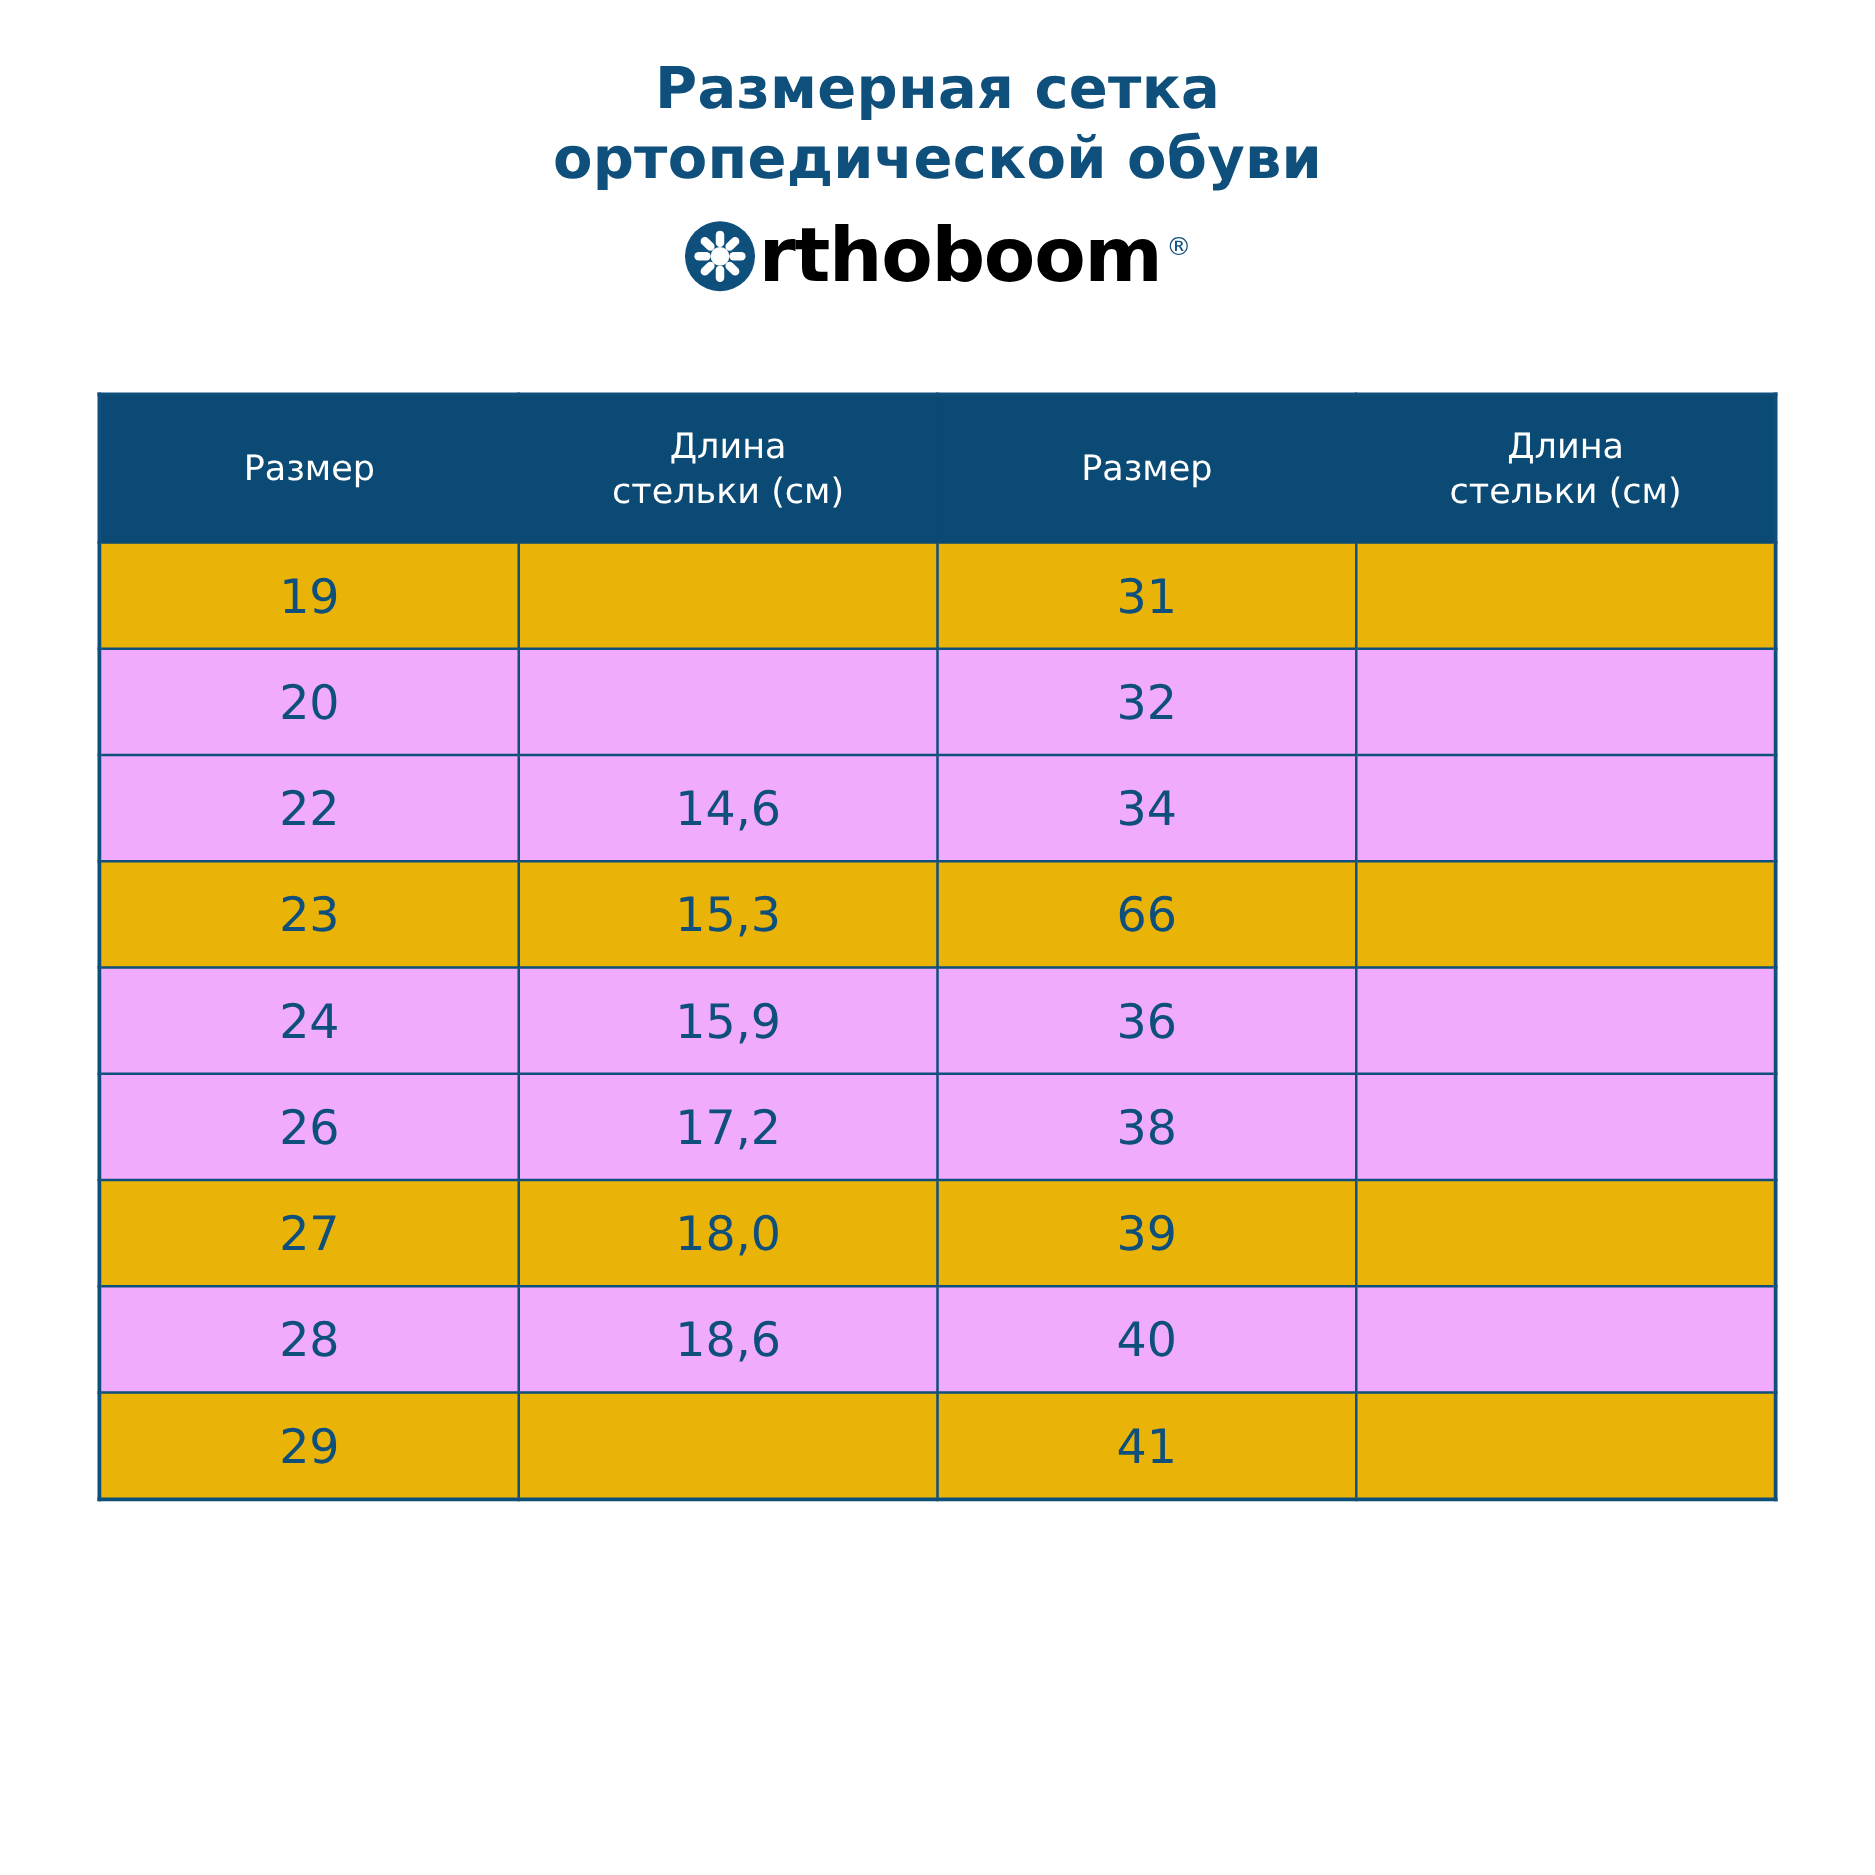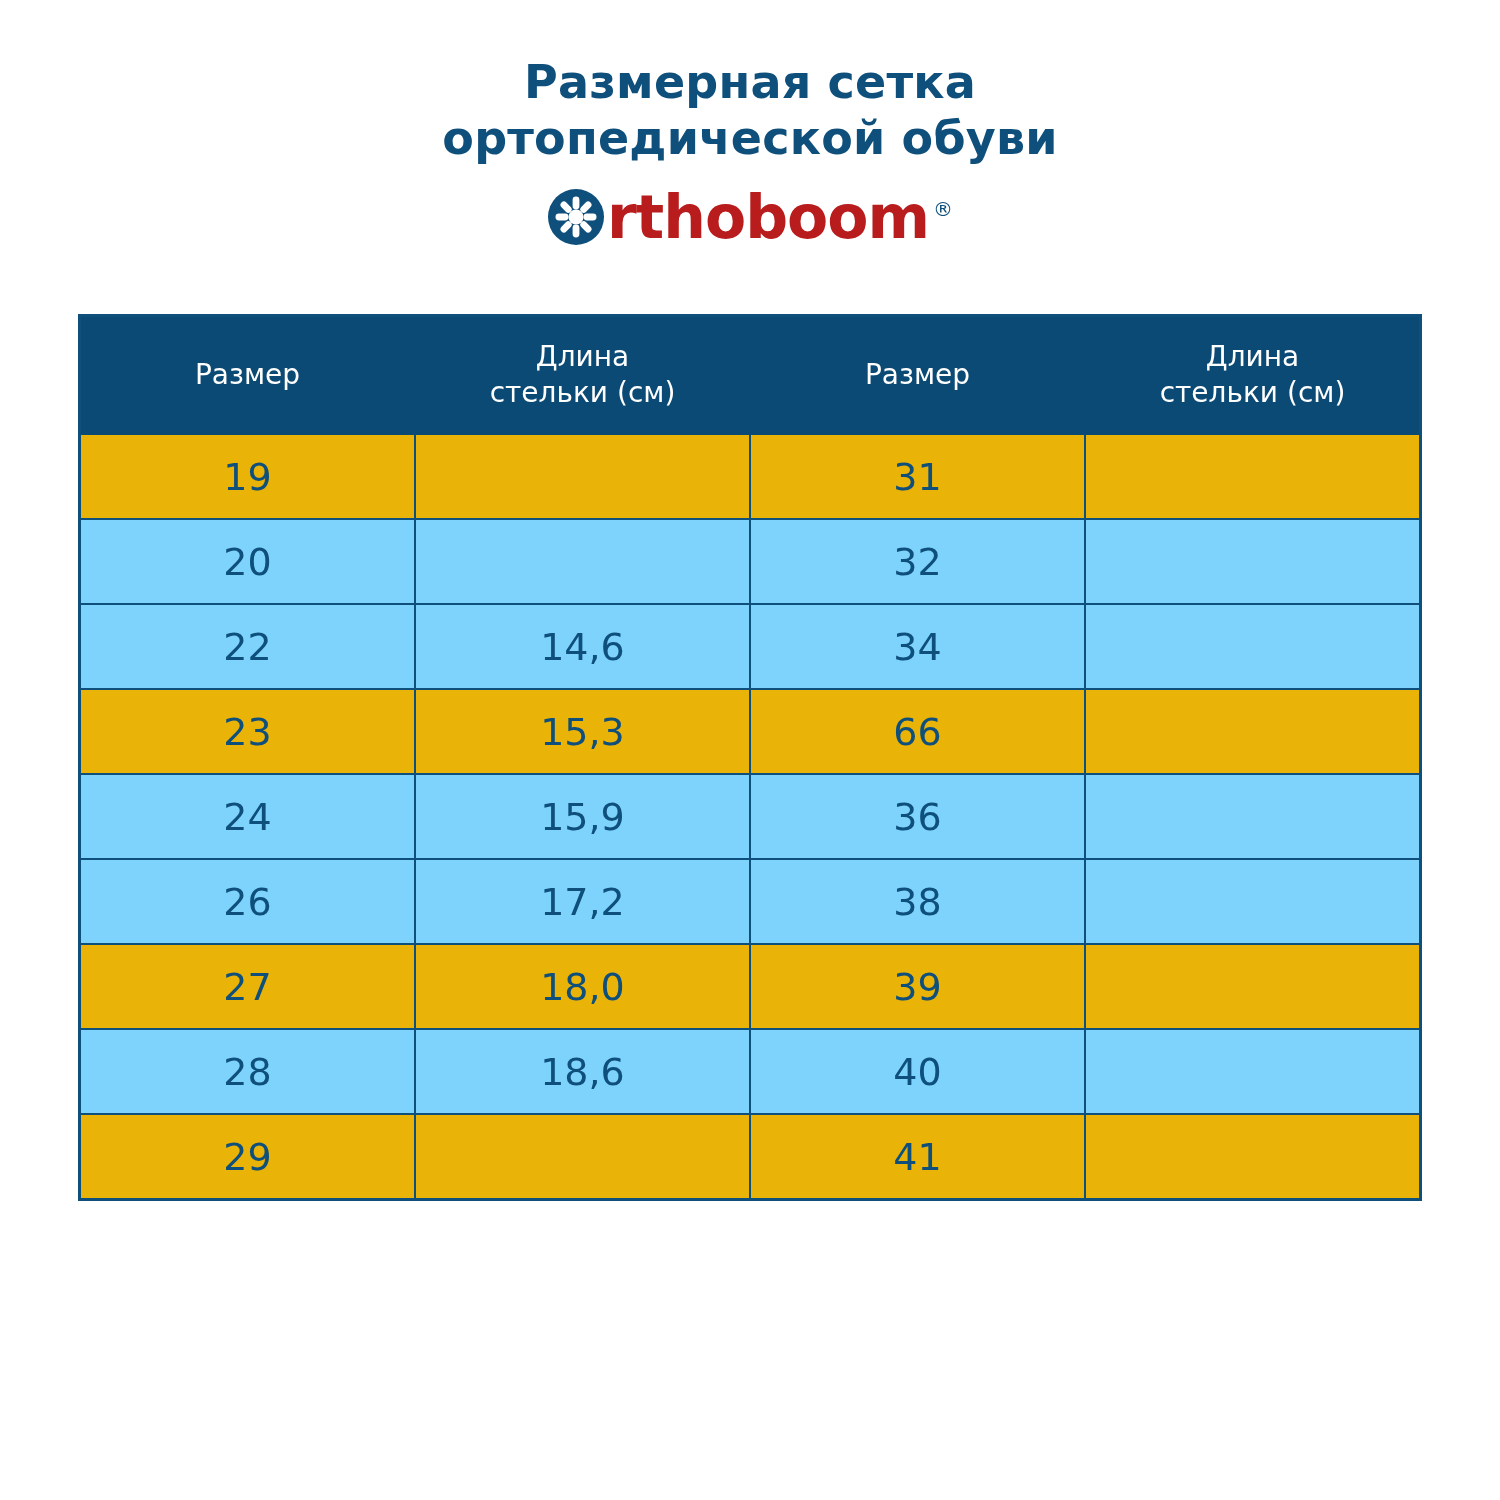--- a/index.html
+++ b/index.html
@@ -16,21 +16,21 @@
   }
   .page {
     position: relative;
     width: 1500px;
     height: 1500px;
     box-sizing: border-box;
   }
 
   
   .header {
-    padding-top: 54px;
+    padding-top: 42px;
     text-align: center;
   }
   .title {
     font-size: 46px;
     font-weight: bold;
     line-height: 1.22;
     color: #0e4f7c;
     letter-spacing: 0.2px;
   }
   .title .line {
@@ -50,21 +50,21 @@
     position: relative;
     flex: 0 0 auto;
     margin-right: 2px;
   }
   .brand-mark svg { display: block; }
   .brand-name {
     font-size: 60px;
     font-weight: bold;
     line-height: 58px;
     letter-spacing: -1px;
-    color: #b91c1c;
+    color: #000000;
   }
   .brand-reg {
     font-size: 20px;
     line-height: 30px;
     margin-left: 4px;
     color: #0e4f7c;
     align-self: flex-start;
     padding-top: 6px;
   }
 
@@ -98,21 +98,21 @@
   }
   table.size-table thead th .th-line { display: block; }
   table.size-table tbody td {
     height: 83px;
     font-size: 38px;
     font-weight: normal;
     padding: 0;
     background: #eab308;
   }
   table.size-table tbody tr.alt td {
-    background: #7dd3fc;
+    background: #f0abfc;
   }
   .col-size { width: 25%; }
   .col-len  { width: 25%; }
 
   
   .table-wrap table.size-table {
     border: 3px solid #0e4f7c;
   }
 </style>
 </head>

